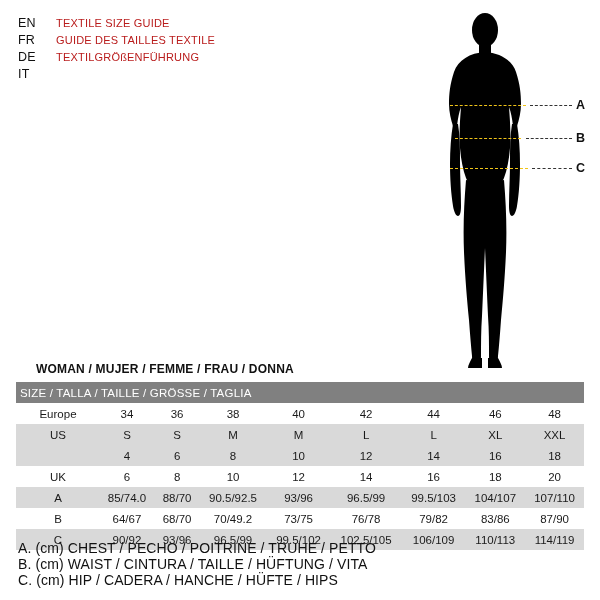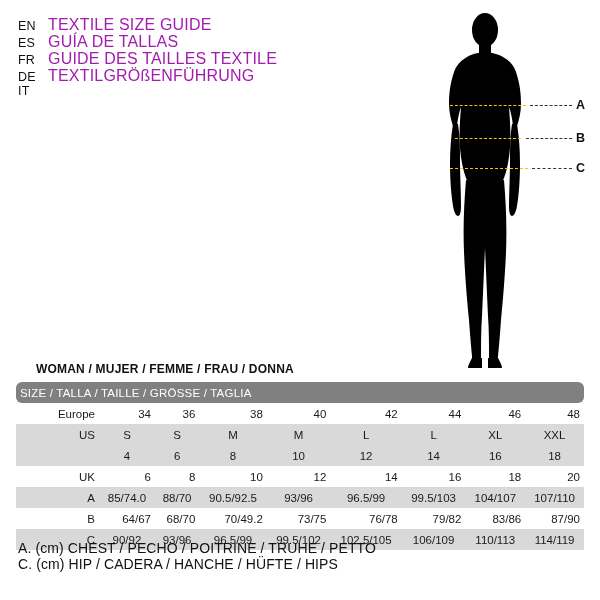--- a/index.html
+++ b/index.html
@@ -20,31 +20,32 @@
   .lang-block {
     position: absolute;
     left: 18px;
     top: 16px;
     width: 300px;
   }
   .lang-row {
     display: flex;
     align-items: baseline;
     height: 17px;
+    gap: 8px;
   }
   .lang-code {
     width: 30px;
     font-size: 12.5px;
     letter-spacing: 0.2px;
     color: #111;
   }
   .lang-text {
-    font-size: 16px;
+    font-size: 11px;
     letter-spacing: 0.2px;
-    color: #a21caf;
+    color: #b91c1c;
     white-space: nowrap;
   }
 
   
   .figure-area {
     position: absolute;
     left: 400px;
     top: 8px;
     width: 200px;
     height: 365px;
@@ -88,34 +89,33 @@
     font-size: 11.5px;
   }
   table.size-table td {
     padding: 2px 4px;
     height: 17px;
     color: #1a1a1a;
     text-align: center;
     white-space: nowrap;
   }
   table.size-table td.rowhead {
-    text-align: right;
+    text-align: center;
     padding-left: 5px;
     width: 74px;
   }
   tr.header-row td {
     background: #808080;
     color: #ffffff;
     font-weight: normal;
     text-align: left;
     letter-spacing: 0.2px;
-    border-radius: 6px;
   }
   tr.shade td { background: #d9d9d9; }
-  tr.plain td { background: #ffffff; text-align: right; }
+  tr.plain td { background: #ffffff; }
 
   
   .notes {
     position: absolute;
     left: 18px;
     top: 540px;
     width: 560px;
   }
   .note-row {
     font-size: 14px;
@@ -124,24 +124,20 @@
     color: #111;
   }
 </style>
 </head>
 <body>
 
 <div class="lang-block">
   <div class="lang-row">
     <span class="lang-code">EN</span>
     <span class="lang-text">TEXTILE SIZE GUIDE</span>
-  </div>
-  <div class="lang-row">
-    <span class="lang-code">ES</span>
-    <span class="lang-text">GUÍA DE TALLAS</span>
   </div>
   <div class="lang-row">
     <span class="lang-code">FR</span>
     <span class="lang-text">GUIDE DES TAILLES TEXTILE</span>
   </div>
   <div class="lang-row">
     <span class="lang-code">DE</span>
     <span class="lang-text">TEXTILGRÖßENFÜHRUNG</span>
   </div>
   <div class="lang-row">
@@ -318,14 +314,15 @@
       <td>102.5/105</td>
       <td>106/109</td>
       <td>110/113</td>
       <td>114/119</td>
     </tr>
   </tbody>
 </table>
 
 <div class="notes">
   <div class="note-row">A. (cm) CHEST / PECHO / POITRINE / TRUHE / PETTO</div>
+  <div class="note-row">B. (cm) WAIST / CINTURA / TAILLE / HÜFTUNG / VITA</div>
   <div class="note-row">C. (cm) HIP / CADERA / HANCHE / HÜFTE / HIPS</div>
 </div>
 
 </body></html>

